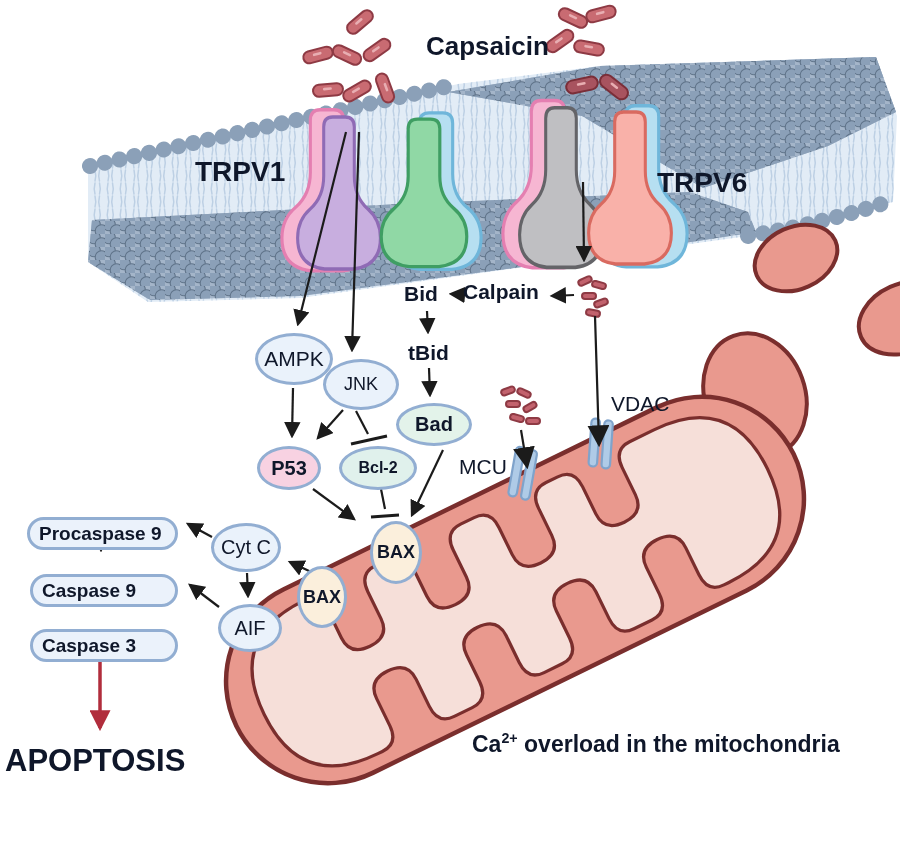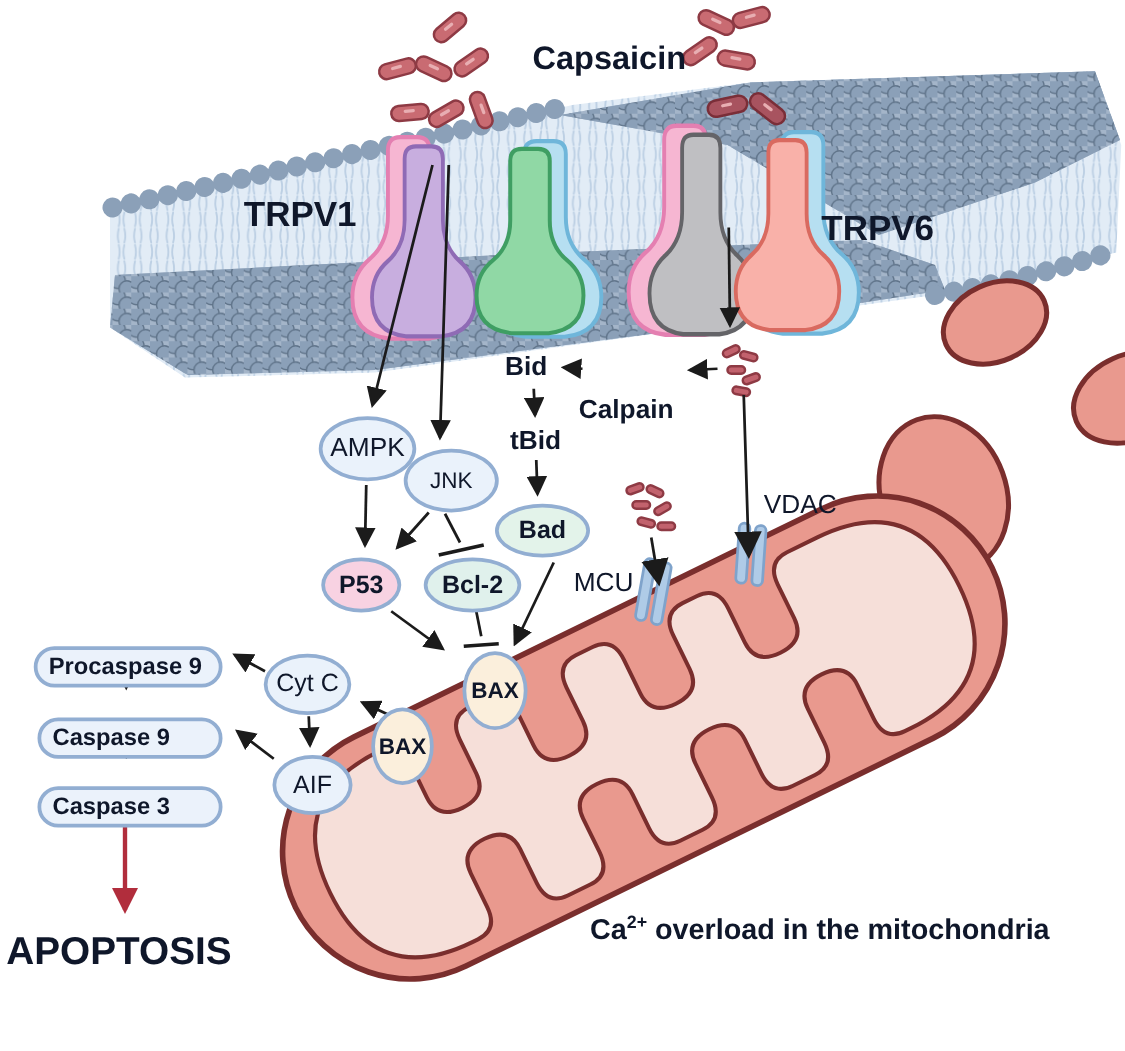--- a/index.html
+++ b/index.html
@@ -160,34 +160,34 @@
     <path d="M595,316 L599,444" marker-end="url(#ahBig)"></path>
     <path d="M521,430 L527,466" marker-end="url(#ahBig)"></path>
     <path d="M100,648 L100,728" stroke="#B12D3C" stroke-width="3.5" marker-end="url(#ahRed)"></path>
   </g>
 </svg>
 
 <div class="lbl b" style="left:426px;top:33px;font-size:26px;">Capsaicin</div>
 <div class="lbl b" style="left:195px;top:157px;font-size:28px;">TRPV1</div>
 <div class="lbl b" style="left:657px;top:168px;font-size:28px;">TRPV6</div>
 <div class="lbl b" style="left:404px;top:283px;font-size:21px;">Bid</div>
-<div class="lbl b" style="left:463px;top:281px;font-size:21px;margin-top:36px;">Calpain</div>
+<div class="lbl b" style="left:463px;top:281px;font-size:21px;">Calpain</div>
 <div class="lbl b" style="left:408px;top:342px;font-size:21px;">tBid</div>
 <div class="lbl" style="left:459px;top:456px;font-size:21px;">MCU</div>
 <div class="lbl" style="left:611px;top:393px;font-size:21px;">VDAC</div>
 <div class="lbl b" style="left:5px;top:745px;font-size:31px;">APOPTOSIS</div>
 <div class="lbl b" style="left:472px;top:731px;font-size:23px;">
   <span>Ca</span><sup>2+</sup><span> overload in the mitochondria</span>
 </div>
 
 <div class="node" style="left:255px;top:333px;width:78px;height:52px;font-size:21px;">AMPK</div>
 <div class="node" style="left:323px;top:359px;width:76px;height:51px;font-size:18px;">JNK</div>
 <div class="node b" style="left:396px;top:403px;width:76px;height:43px;font-size:20px;background:#E3F3EA;">Bad</div>
 <div class="node b" style="left:257px;top:446px;width:64px;height:44px;font-size:20px;background:#F8D2E2;">P53</div>
-<div class="node b" style="left:339px;top:446px;width:78px;height:44px;font-size:20px;background:#E0F1EC;">Bcl-2</div>
+<div class="node b" style="left:339px;top:446px;width:78px;height:44px;font-size:16px;background:#E0F1EC;">Bcl-2</div>
 <div class="node b" style="left:370px;top:521px;width:52px;height:63px;font-size:18px;background:#FBEFDC;">BAX</div>
 <div class="node b" style="left:297px;top:566px;width:50px;height:62px;font-size:18px;background:#FBEFDC;">BAX</div>
 <div class="node" style="left:211px;top:523px;width:70px;height:49px;font-size:20px;">Cyt C</div>
 <div class="node" style="left:218px;top:604px;width:64px;height:48px;font-size:20px;">AIF</div>
 <div class="pill" style="left:27px;top:499px;width:151px;height:33px;">Procaspase 9</div>
 <div class="pill" style="left:30px;top:556px;width:148px;height:33px;">Caspase 9</div>
 <div class="pill" style="left:30px;top:611px;width:148px;height:33px;">Caspase 3</div>
 
 </div>
 

